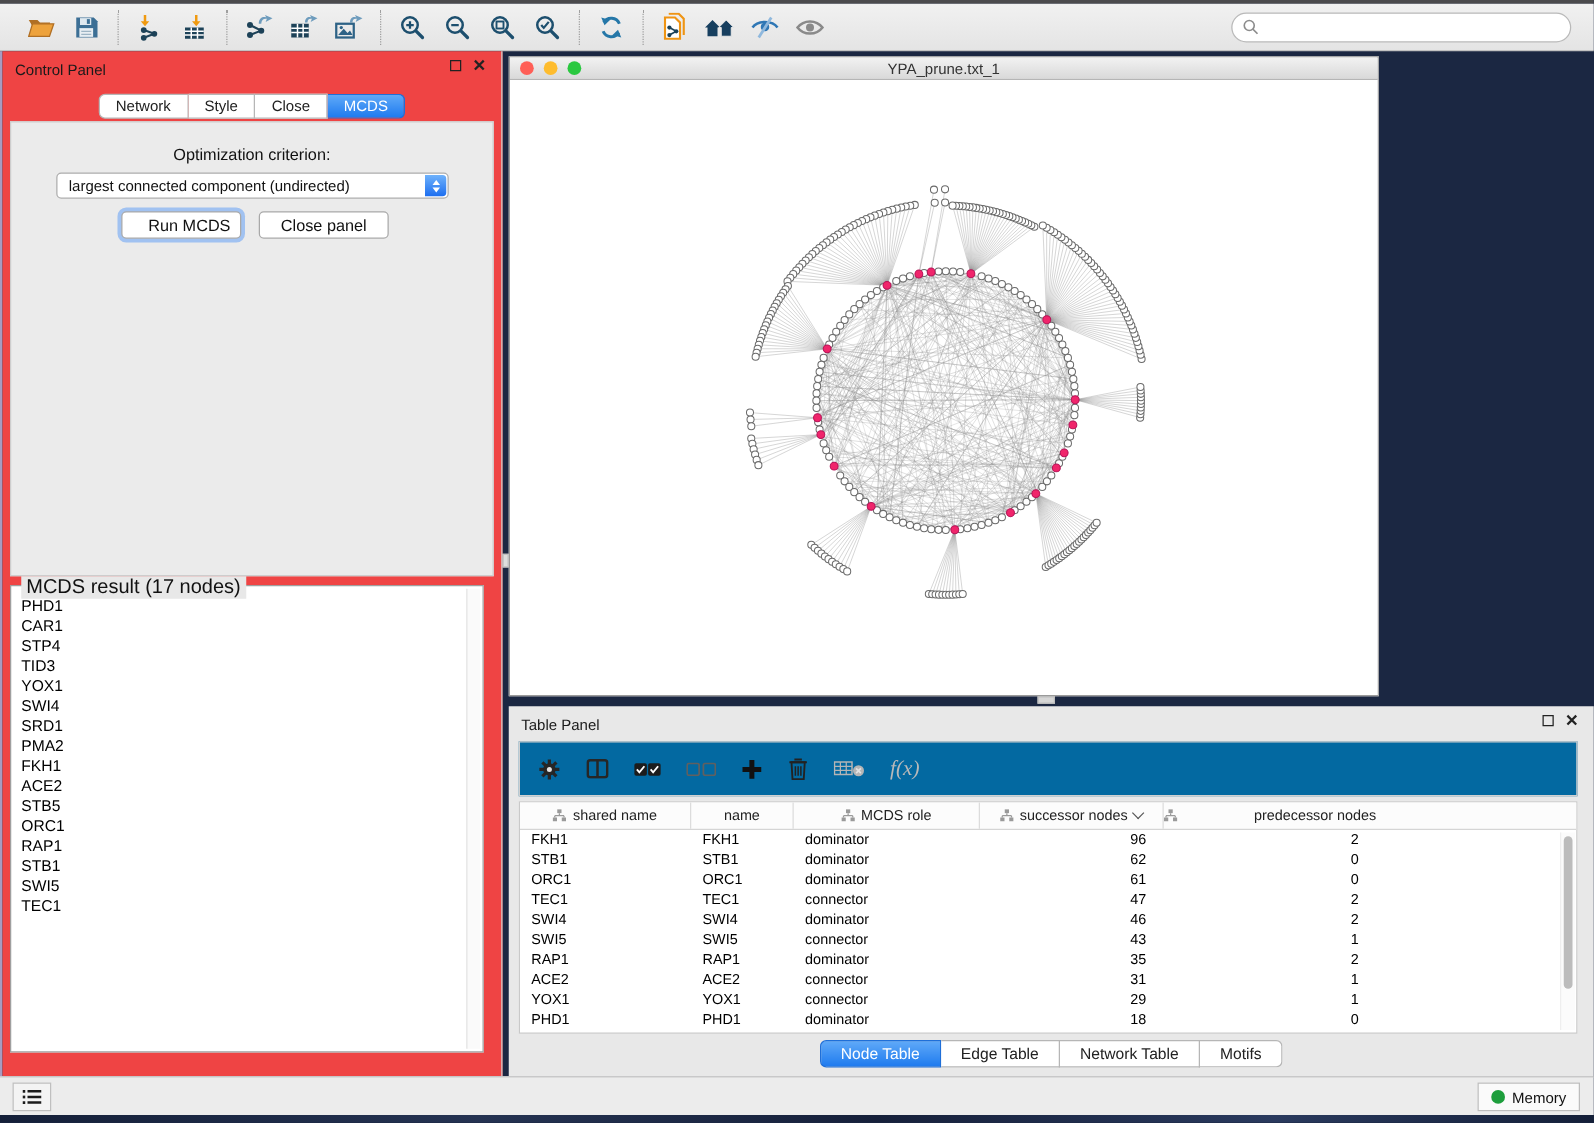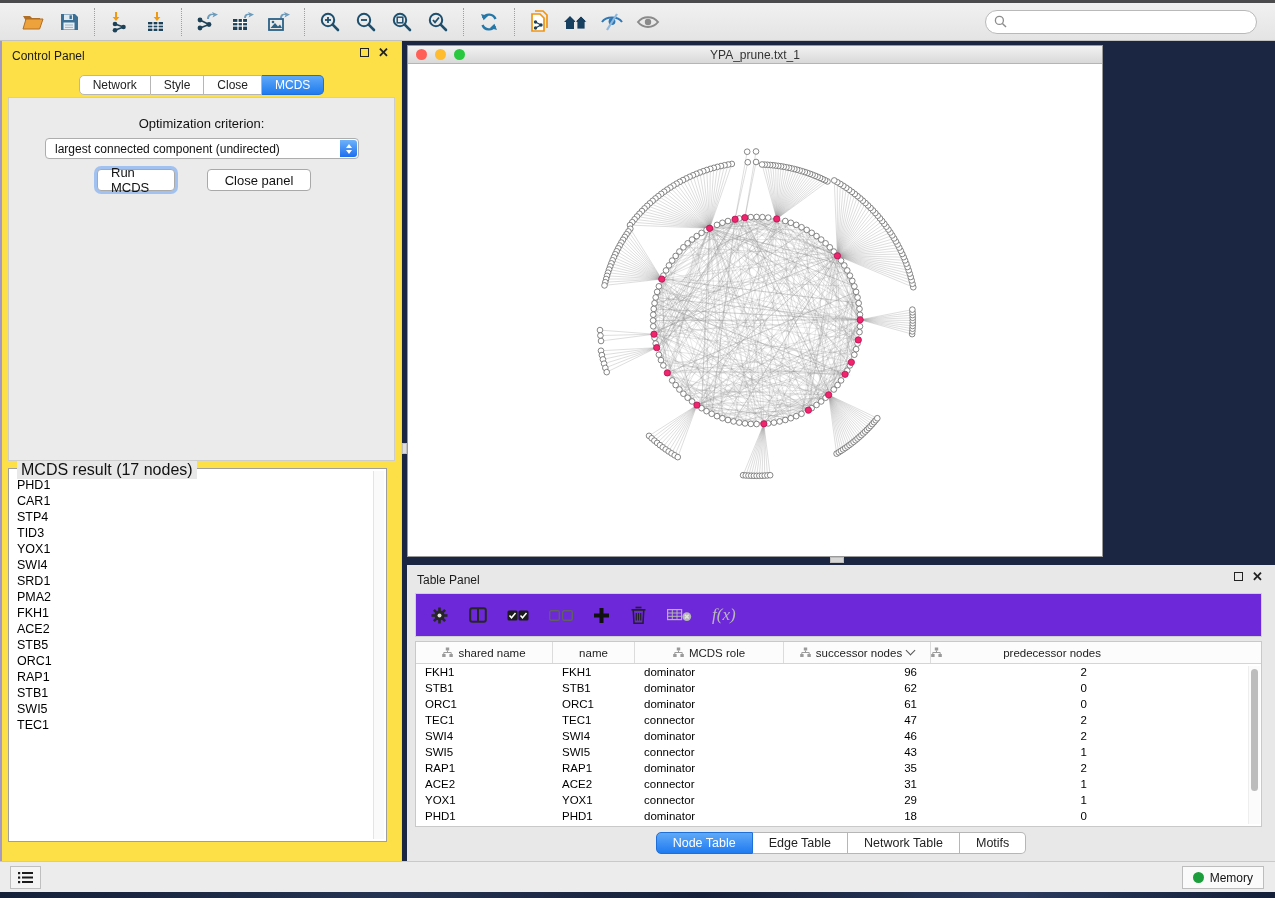--- a/index.html
+++ b/index.html
@@ -19,21 +19,21 @@
     display:flex; align-items:center; padding:0 8px; }
   .tb-group { display:flex; align-items:center; gap:10px; padding:0 12px; }
   .tb-sep { width:1px; height:28px; border-left:1px dotted #9f9f9f; }
   .tb-btn { width:26px; height:26px; display:flex; align-items:center; justify-content:center; cursor:default; }
   #search-box { margin-left:auto; margin-right:10px; width:272px; height:24px;
     background:#fff; border:1px solid #b9b9b9; border-radius:12px;
     display:flex; align-items:center; padding:0 8px; gap:5px; }
   #search-input { border:none; outline:none; flex:1; font-size:12px; background:transparent; }
 
   
-  #control-panel { left:2px; top:41px; width:400px; height:820px; background:#fde047;
+  #control-panel { left:2px; top:41px; width:400px; height:820px; background:#ef4444;
     border-right:1px solid #cfcfcf; }
   .panel-head { position:absolute; left:10px; top:8px; font-size:12px; color:#1a1a1a; }
   .win-btns { position:absolute; right:12px; top:7px; display:flex; gap:9px; align-items:center; }
   .float-ic { width:9px; height:9px; border:1.5px solid #222; display:inline-block; }
   .close-ic { font-size:13px; font-weight:bold; color:#222; line-height:9px; }
 
   #cp-tabs { position:absolute; left:0; right:0; top:34px; display:flex; justify-content:center; }
   .seg-tab { font-size:12px; padding:3px 13px; background:#fff; border:1px solid #b6b6b6;
     border-left:none; color:#222; height:20px; display:flex; align-items:center; }
   .seg-tab:first-child { border-left:1px solid #b6b6b6; border-radius:5px 0 0 5px;text-align:center; }
@@ -46,21 +46,21 @@
   #criterion-select { position:absolute; left:36px; top:40px; width:314px; height:21px;
     background:#fff; border:1px solid #adadad; border-radius:4px; font-size:12px;
     display:flex; align-items:center; padding-left:9px; color:#111; }
   #criterion-stepper { position:absolute; right:1px; top:1px; bottom:1px; width:17px;
     background:linear-gradient(#6fb2fb,#1c6ef0); border-radius:0 3px 3px 0;
     display:flex; flex-direction:column; align-items:center; justify-content:center; gap:2px; }
   .tri-up { width:0; height:0; border-left:3.5px solid transparent; border-right:3.5px solid transparent; border-bottom:4px solid #fff; }
   .tri-dn { width:0; height:0; border-left:3.5px solid transparent; border-right:3.5px solid transparent; border-top:4px solid #fff; }
   .cp-btn { position:absolute; top:71px; height:22px; background:#fff; border:1px solid #a9a9a9;
     border-radius:4px; font-size:13px; color:#111; display:flex; align-items:center; justify-content:center; }
-  #run-btn { left:88px; width:78px; box-shadow:0 0 0 3px rgba(100,160,245,.55);padding-left:13px; }
+  #run-btn { left:88px; width:96px; box-shadow:0 0 0 3px rgba(100,160,245,.55);padding-left:13px; }
   #closepanel-btn { left:198px; width:104px;text-align:right; }
 
   #mcds-fieldset { position:absolute; left:6px; right:14px; top:427px; height:374px;
     border:1px solid #9f9f9f; background:#fff; }
   #mcds-legend { position:absolute; left:8px; top:-8px; background:#e8e8e8; padding:0 4px;
     font-size:16px; color:#111; }
   #mcds-list { position:absolute; inset:8px 14px 2px 2px; overflow:hidden; }
   .mcds-item { font-size:12.5px; line-height:16px; padding-left:6px; color:#000; }
   #mcds-scroll { position:absolute; top:2px; bottom:2px; right:2px; width:11px;
     background:#fafafa; border-left:1px solid #e4e4e4; }
@@ -74,21 +74,21 @@
   .tl { width:11px; height:11px; border-radius:50%; margin-left:8px; }
   #net-title { position:absolute; width:100%; text-align:center; font-size:12px; color:#333; }
   #net-canvas { position:absolute; left:0; top:18px; right:0; bottom:0; background:#fff; }
   #net-svg { width:100%; height:100%; }
   #h-splitter { left:830px; top:557px; width:14px; height:6px; background:#d6d6d6; border:1px solid #bdbdbd; }
   #v-splitter { left:402px; top:443px; width:5px; height:11px; background:#dedede; border:1px solid #c0c0c0; }
 
   
   #table-panel { left:407px; top:565px; width:868px; height:296px; background:#e8e8e8; }
   #tp-toolbar { position:absolute; left:8px; right:13px; top:28px; height:44px;
-    background:#6d28d9; border:1px solid #d0d0d0; display:flex; align-items:center; gap:20px; padding:0 14px; }
+    background:#0369a1; border:1px solid #d0d0d0; display:flex; align-items:center; gap:20px; padding:0 14px; }
   .tp-ic { display:flex; align-items:center; justify-content:center; height:26px; }
   .fx { font-family:"Liberation Serif", serif; font-style:italic; font-size:17px; color:#b9b9b9; }
 
   #node-table { position:absolute; left:8px; right:13px; top:76px; height:186px;
     background:#fff; border:1px solid #c9c9c9; }
   #thead { display:flex; height:22px; background:#fcfcfc; border-bottom:1px solid #d5d5d5; }
   .th { display:flex; align-items:center; justify-content:center; gap:5px; font-size:11.5px;
     color:#222; border-right:1px solid #dcdcdc; }
   .th:last-child { border-right:none;justify-content:space-between; }
   .tbody { position:absolute; left:0; right:14px; top:22px; bottom:0; overflow:hidden; }

